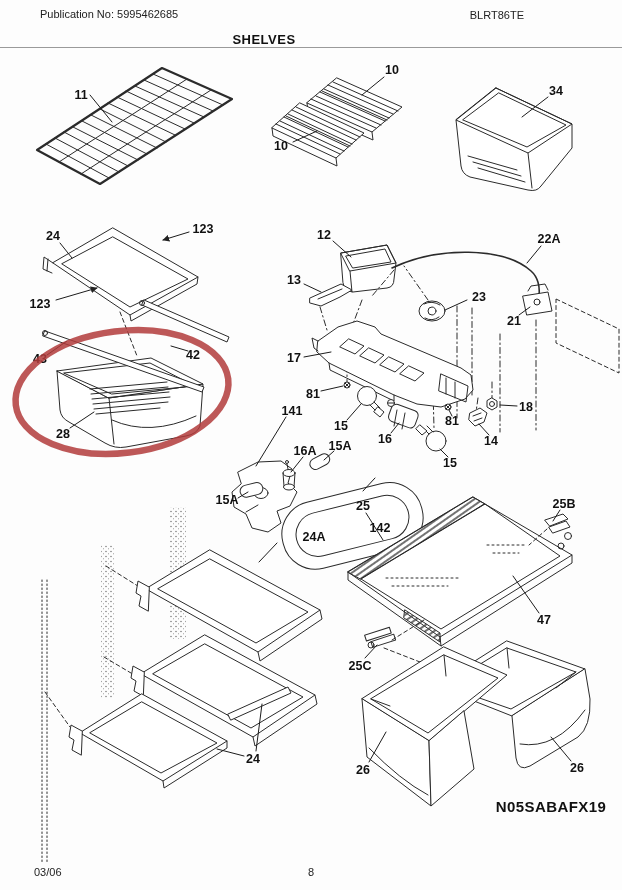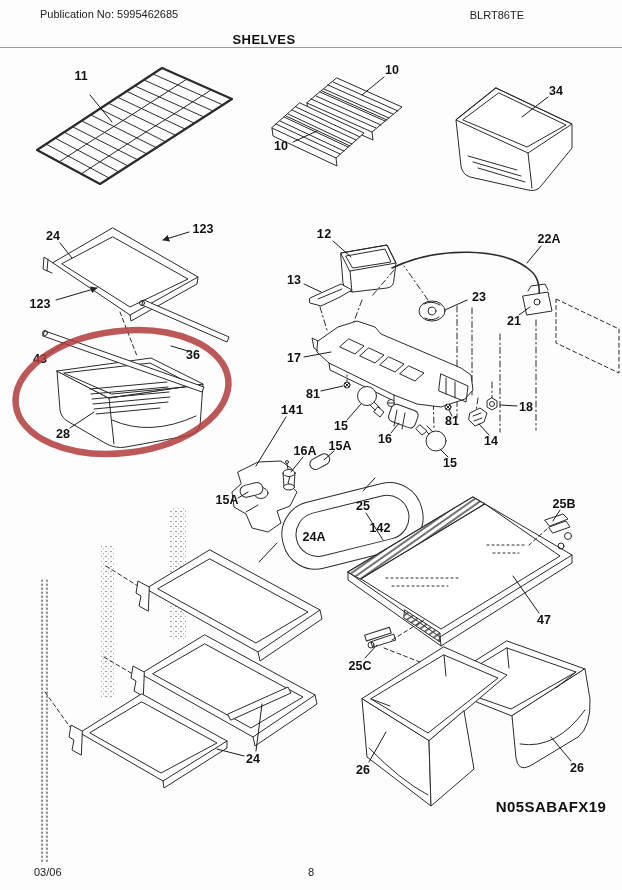--- a/index.html
+++ b/index.html
@@ -307,44 +307,44 @@
         <path d="M365,658 L377,645"></path>
         <path d="M277,543 L259,562"></path>
         <path d="M244,756 L217,749 M256,751 L262,704"></path>
         <path d="M369,762 L386,732"></path>
         <path d="M571,761 L551,737"></path>
       </g>
     </g>
   </svg>
 
   <div class="labels-layer">
-      <div class="part-label" style="left: 81px; top: 76px;">11</div>
+      <div class="part-label" style="left: 81px; top: 95px;">11</div>
       <div class="part-label" style="left: 392px; top: 70px;">10</div>
       <div class="part-label" style="left: 281px; top: 146px;">10</div>
       <div class="part-label" style="left: 556px; top: 91px;">34</div>
       <div class="part-label" style="left: 53px; top: 236px;">24</div>
       <div class="part-label" style="left: 203px; top: 229px;">123</div>
       <div class="part-label" style="left: 40px; top: 304px;">123</div>
       <div class="part-label" style="left: 40px; top: 359px;">43</div>
-      <div class="part-label" style="left: 193px; top: 355px;">36</div>
+      <div class="part-label" style="left: 193px; top: 355px;">42</div>
       <div class="part-label" style="left: 63px; top: 434px;">28</div>
-      <div class="part-label" style="left: 324px; top: 235px; font-family: Liberation Mono, monospace;">12</div>
+      <div class="part-label" style="left: 324px; top: 235px;">12</div>
       <div class="part-label" style="left: 294px; top: 280px;">13</div>
       <div class="part-label" style="left: 549px; top: 239px;">22A</div>
       <div class="part-label" style="left: 479px; top: 297px;">23</div>
       <div class="part-label" style="left: 514px; top: 321px;">21</div>
       <div class="part-label" style="left: 294px; top: 358px;">17</div>
       <div class="part-label" style="left: 313px; top: 394px;">81</div>
       <div class="part-label" style="left: 341px; top: 426px;">15</div>
       <div class="part-label" style="left: 385px; top: 439px;">16</div>
       <div class="part-label" style="left: 452px; top: 421px;">81</div>
       <div class="part-label" style="left: 526px; top: 407px;">18</div>
       <div class="part-label" style="left: 491px; top: 441px;">14</div>
       <div class="part-label" style="left: 450px; top: 463px;">15</div>
-      <div class="part-label" style="left: 292px; top: 411px; font-family: Liberation Mono, monospace;">141</div>
+      <div class="part-label" style="left: 292px; top: 411px;">141</div>
       <div class="part-label" style="left: 305px; top: 451px;">16A</div>
       <div class="part-label" style="left: 340px; top: 446px;">15A</div>
       <div class="part-label" style="left: 227px; top: 500px;">15A</div>
       <div class="part-label" style="left: 380px; top: 492px; margin-top: 36px;">142</div>
       <div class="part-label" style="left: 363px; top: 506px;">25</div>
       <div class="part-label" style="left: 564px; top: 504px;">25B</div>
       <div class="part-label" style="left: 544px; top: 620px;">47</div>
       <div class="part-label" style="left: 360px; top: 666px;">25C</div>
       <div class="part-label" style="left: 282px; top: 537px; margin-left: 32px;">24A</div>
       <div class="part-label" style="left: 253px; top: 759px;">24</div>

